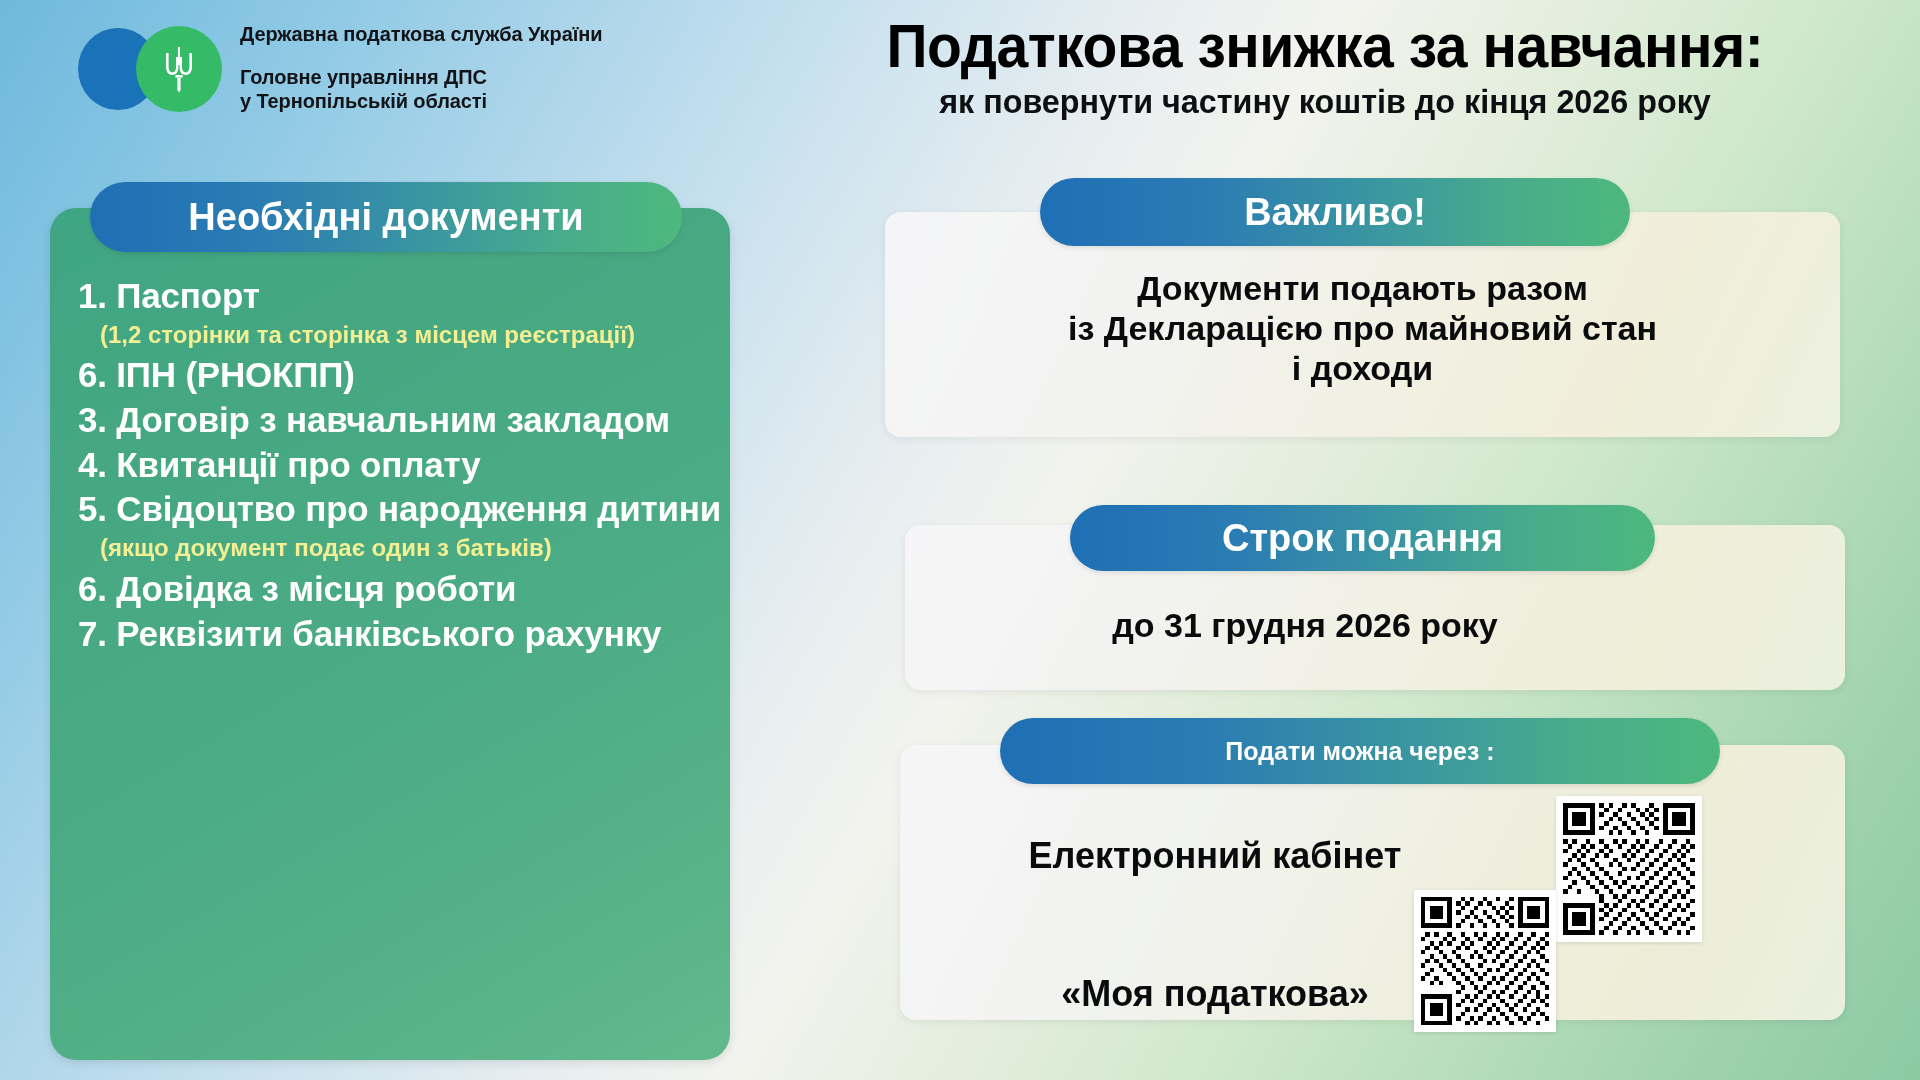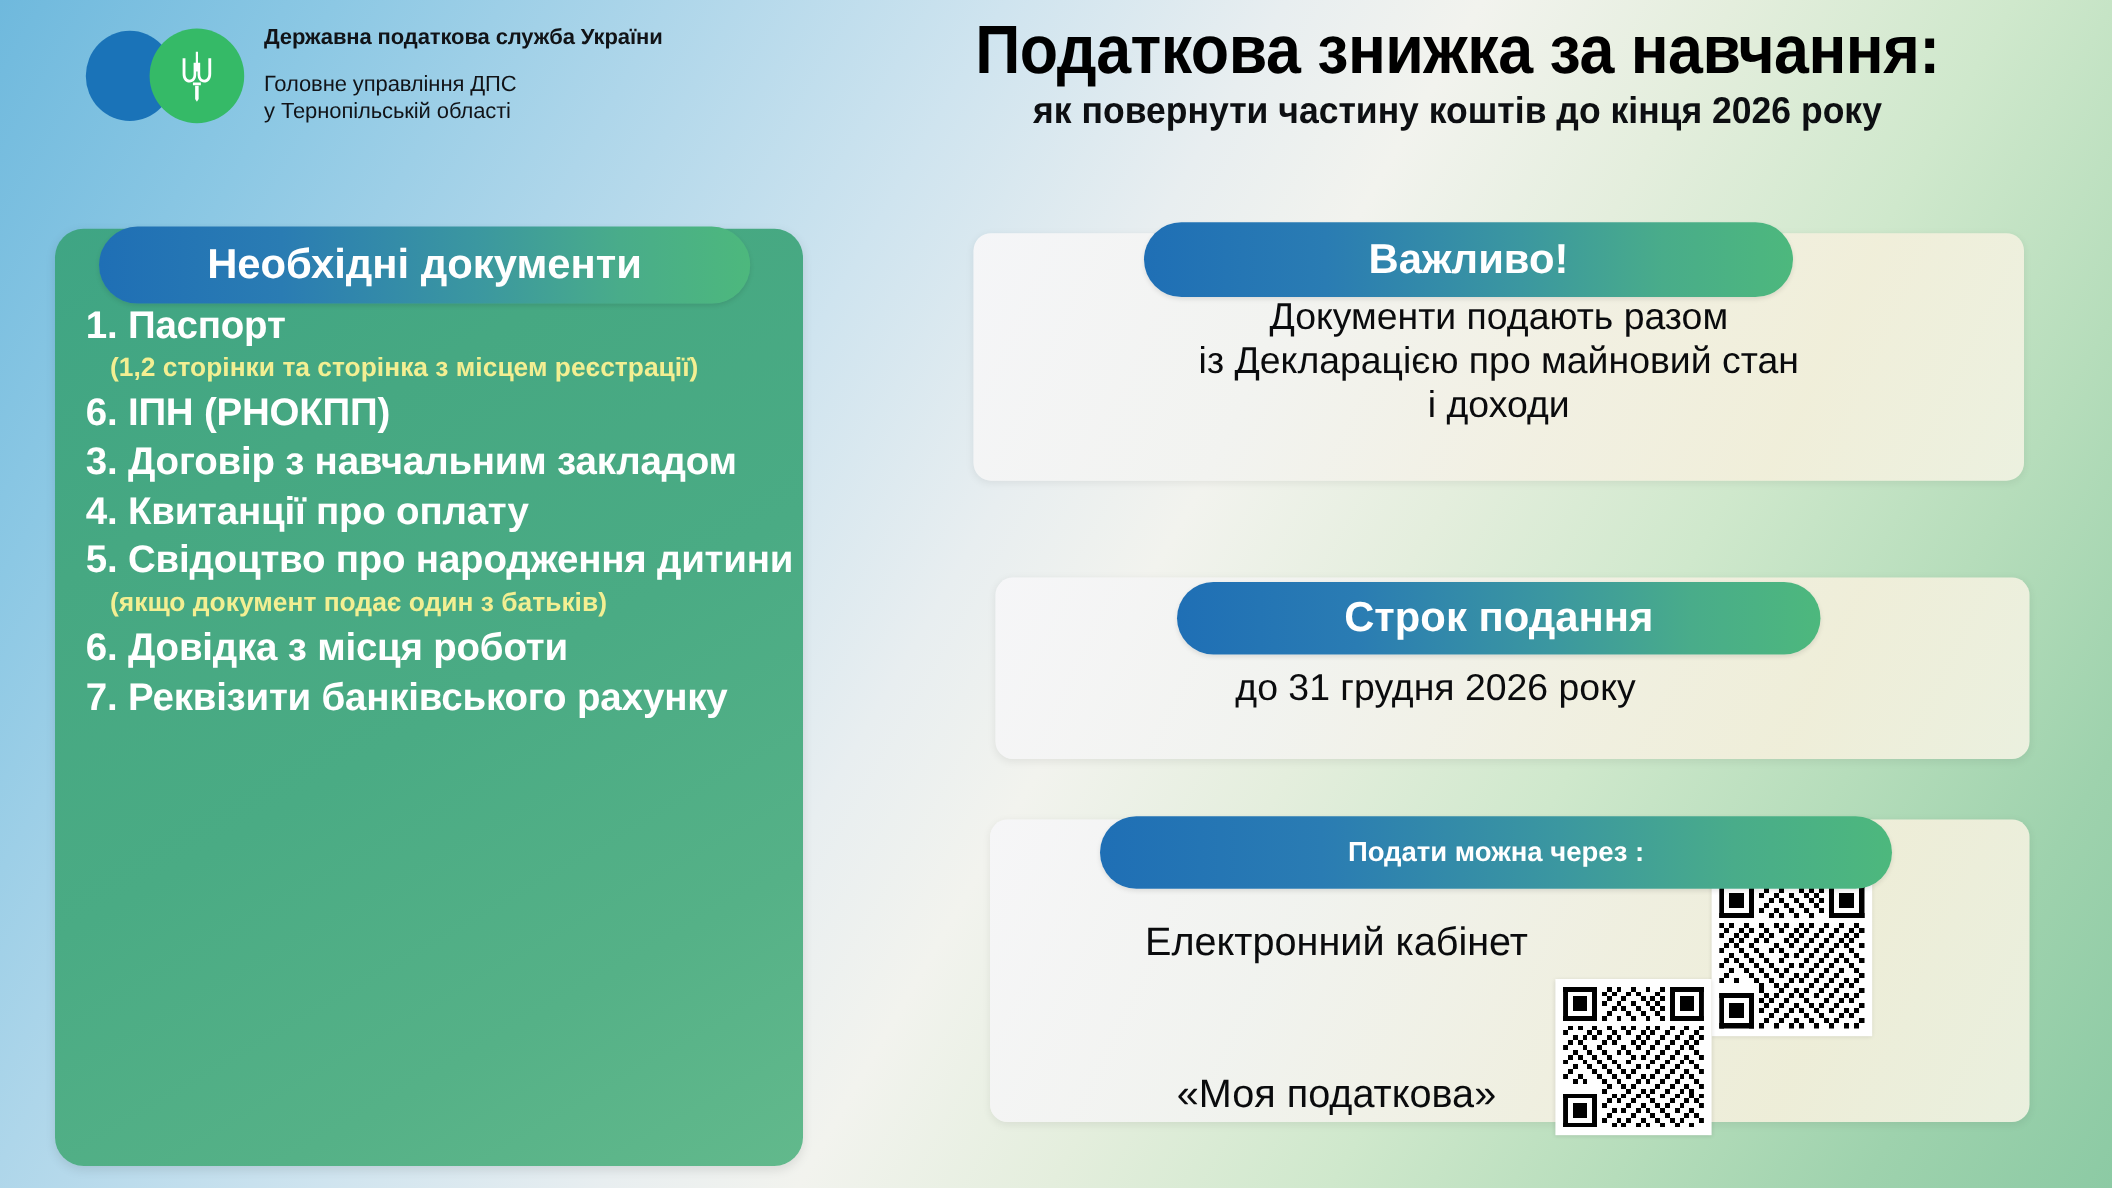--- a/index.html
+++ b/index.html
@@ -51,21 +51,21 @@
     background: #35ba67;
     display: flex; align-items: center; justify-content: center;
   }
   .trident { width: 34px; height: 48px; display: block; }
   .logo-text { line-height: 1.22; }
   .logo-line1 {
     font-size: 20px; font-weight: bold; color: #111317;
     letter-spacing: -0.1px; margin-bottom: 18px; text-align: center;
   }
   .logo-line2, .logo-line3 {
-    font-size: 20px; font-weight: normal; color: #111317;
+    font-size: 20px; font-weight: bold; color: #111317;
     letter-spacing: -0.1px;
   }
 
   
   .title-wrap {
     position: absolute;
     left: 760px;
     top: 14px;
     width: 1130px;
     text-align: center;
@@ -96,21 +96,20 @@
   
   .pill {
     border-radius: 44px;
     background: linear-gradient(90deg, #1f6fb5 0%, #2a7cb3 28%, #3b97a0 58%, #49ac8a 80%, #4db87d 100%);
     color: #ffffff;
     font-weight: bold;
     display: flex;
     align-items: center;
     justify-content: center;
     box-shadow: 0 2px 5px rgba(0,0,0,0.10);
-    margin-top: 24px;
   }
 
   
   .left-card {
     position: absolute;
     left: 50px;
     top: 208px;
     width: 680px;
     height: 852px;
     border-radius: 26px;
@@ -158,21 +157,21 @@
         rgba(243,240,226,0.92) 58%,
         rgba(243,239,219,0.92) 78%,
         rgba(240,242,226,0.93) 100%);
     box-shadow: 0 2px 8px rgba(0,0,0,0.07);
   }
   .rcard-text {
     position: absolute;
     width: 100%;
     text-align: center;
     font-family: "Liberation Sans Narrow", "Liberation Sans", sans-serif;
-    font-weight: normal;
+    font-weight: bold;
     color: #0a0b0d;
     line-height: 1.18;
   }
 
   
   #card1-body { left: 885px; top: 212px; width: 955px; height: 225px; }
   #card1-pill { position:absolute; left: 1040px; top: 178px; width: 590px; height: 68px; font-size: 38px; z-index: 3; }
   #card1-text { left: 885px; top: 268px; width: 955px; font-size: 34px; }
 
   

